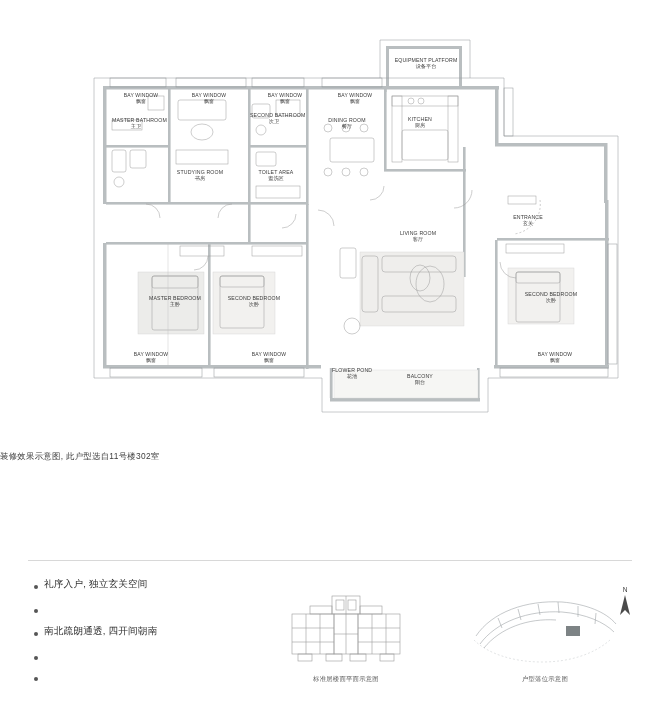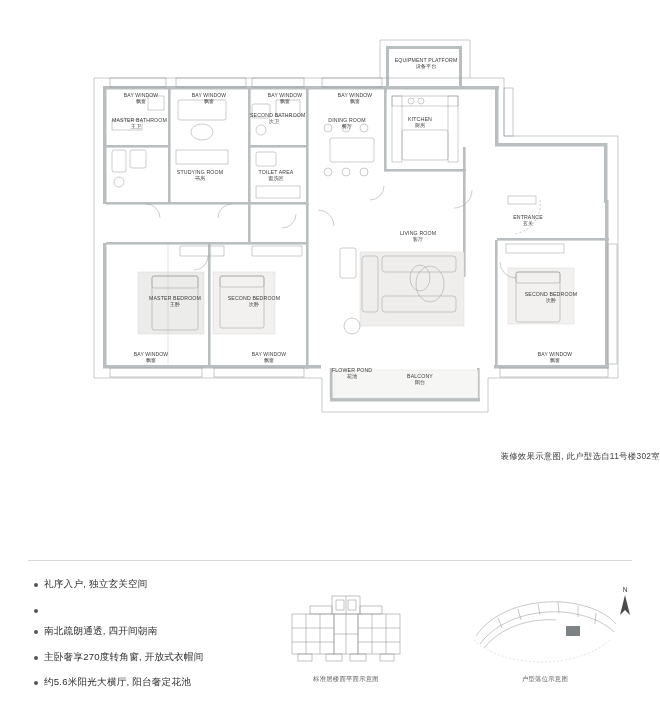--- a/index.html
+++ b/index.html
@@ -42,21 +42,21 @@
     display: block;
     margin-top: .5px;
   }
   .bay-label .en { font-size: 5px; }
   .bay-label .cn { font-size: 5px; }
 
   .caption {
     position: absolute;
     width: 660px;
     top: 451px;
-    text-align: right;
+    text-align: left;
     font-size: 8.4px;
     color: #3d3d3d;
     letter-spacing: .3px;
   }
 
   
   .divider {
     position: absolute;
     left: 28px;
     width: 604px;
@@ -67,21 +67,21 @@
 
   
   #bullets {
     position: absolute;
     left: 34px;
     top: 578px;
     width: 250px;
   }
   .bullet {
     display: flex;
-    align-items: flex-start;
+    align-items: center;
     margin-bottom: 12.5px;
     font-size: 9.6px;
     color: #2f2f2f;
     letter-spacing: .2px;
   }
   .bullet .dot {
     width: 4px; height: 4px;
     background: #555;
     border-radius: 50%;
     margin-top: 5px;
@@ -375,25 +375,23 @@
   </div>
   <div class="bullet">
     <span class="dot"></span>
   </div>
   <div class="bullet">
     <span class="dot"></span>
     <span>南北疏朗通透, 四开间朝南</span>
   </div>
   <div class="bullet">
     <span class="dot"></span>
-    <span>主卧奢享270度转角窗, 开放式衣帽间</span>
   </div>
   <div class="bullet">
     <span class="dot"></span>
-    <span>约5.6米阳光大横厅, 阳台奢定花池</span>
   </div>
 </div>
 
 <div class="thumb-block" id="thumb-building">
   <svg width="120" height="76" viewBox="0 0 120 76">
     <g stroke="#9a9a9a" stroke-width="0.6" fill="none">
 
       <rect x="46" y="4" width="28" height="18"></rect>
       <line x1="60" y1="4" x2="60" y2="22"></line>
       <rect x="50" y="8" width="8" height="10"></rect>

